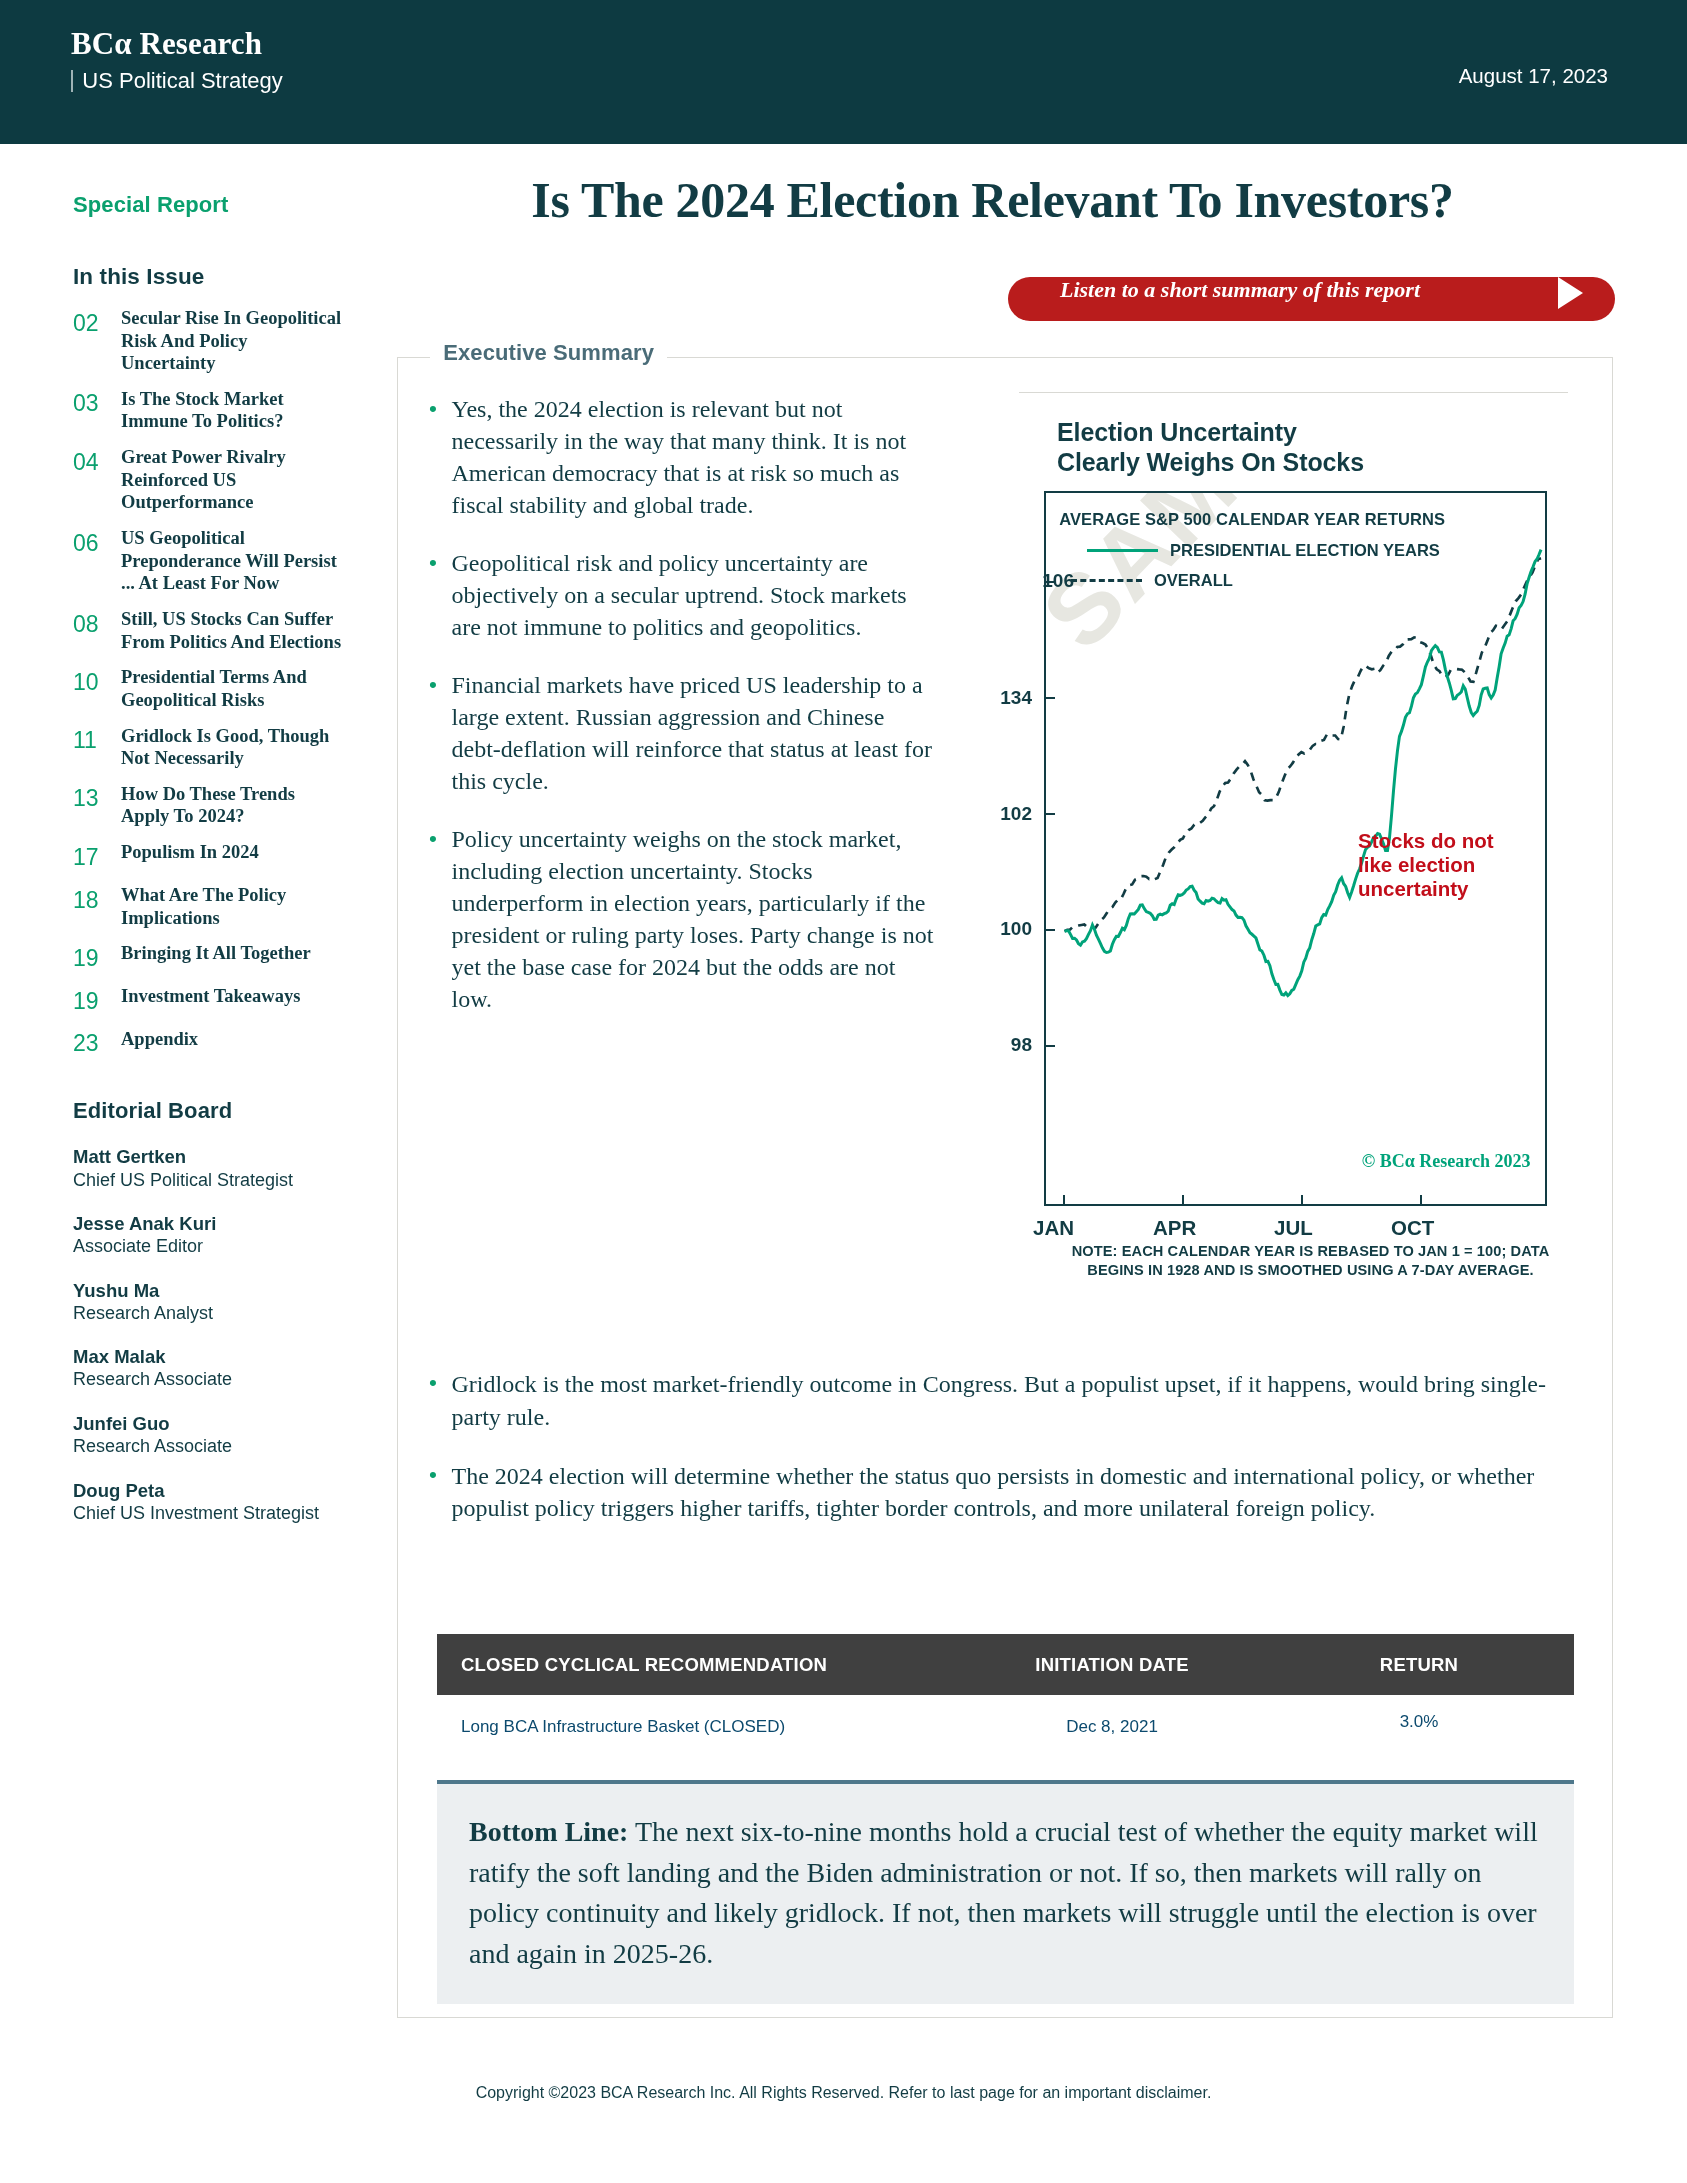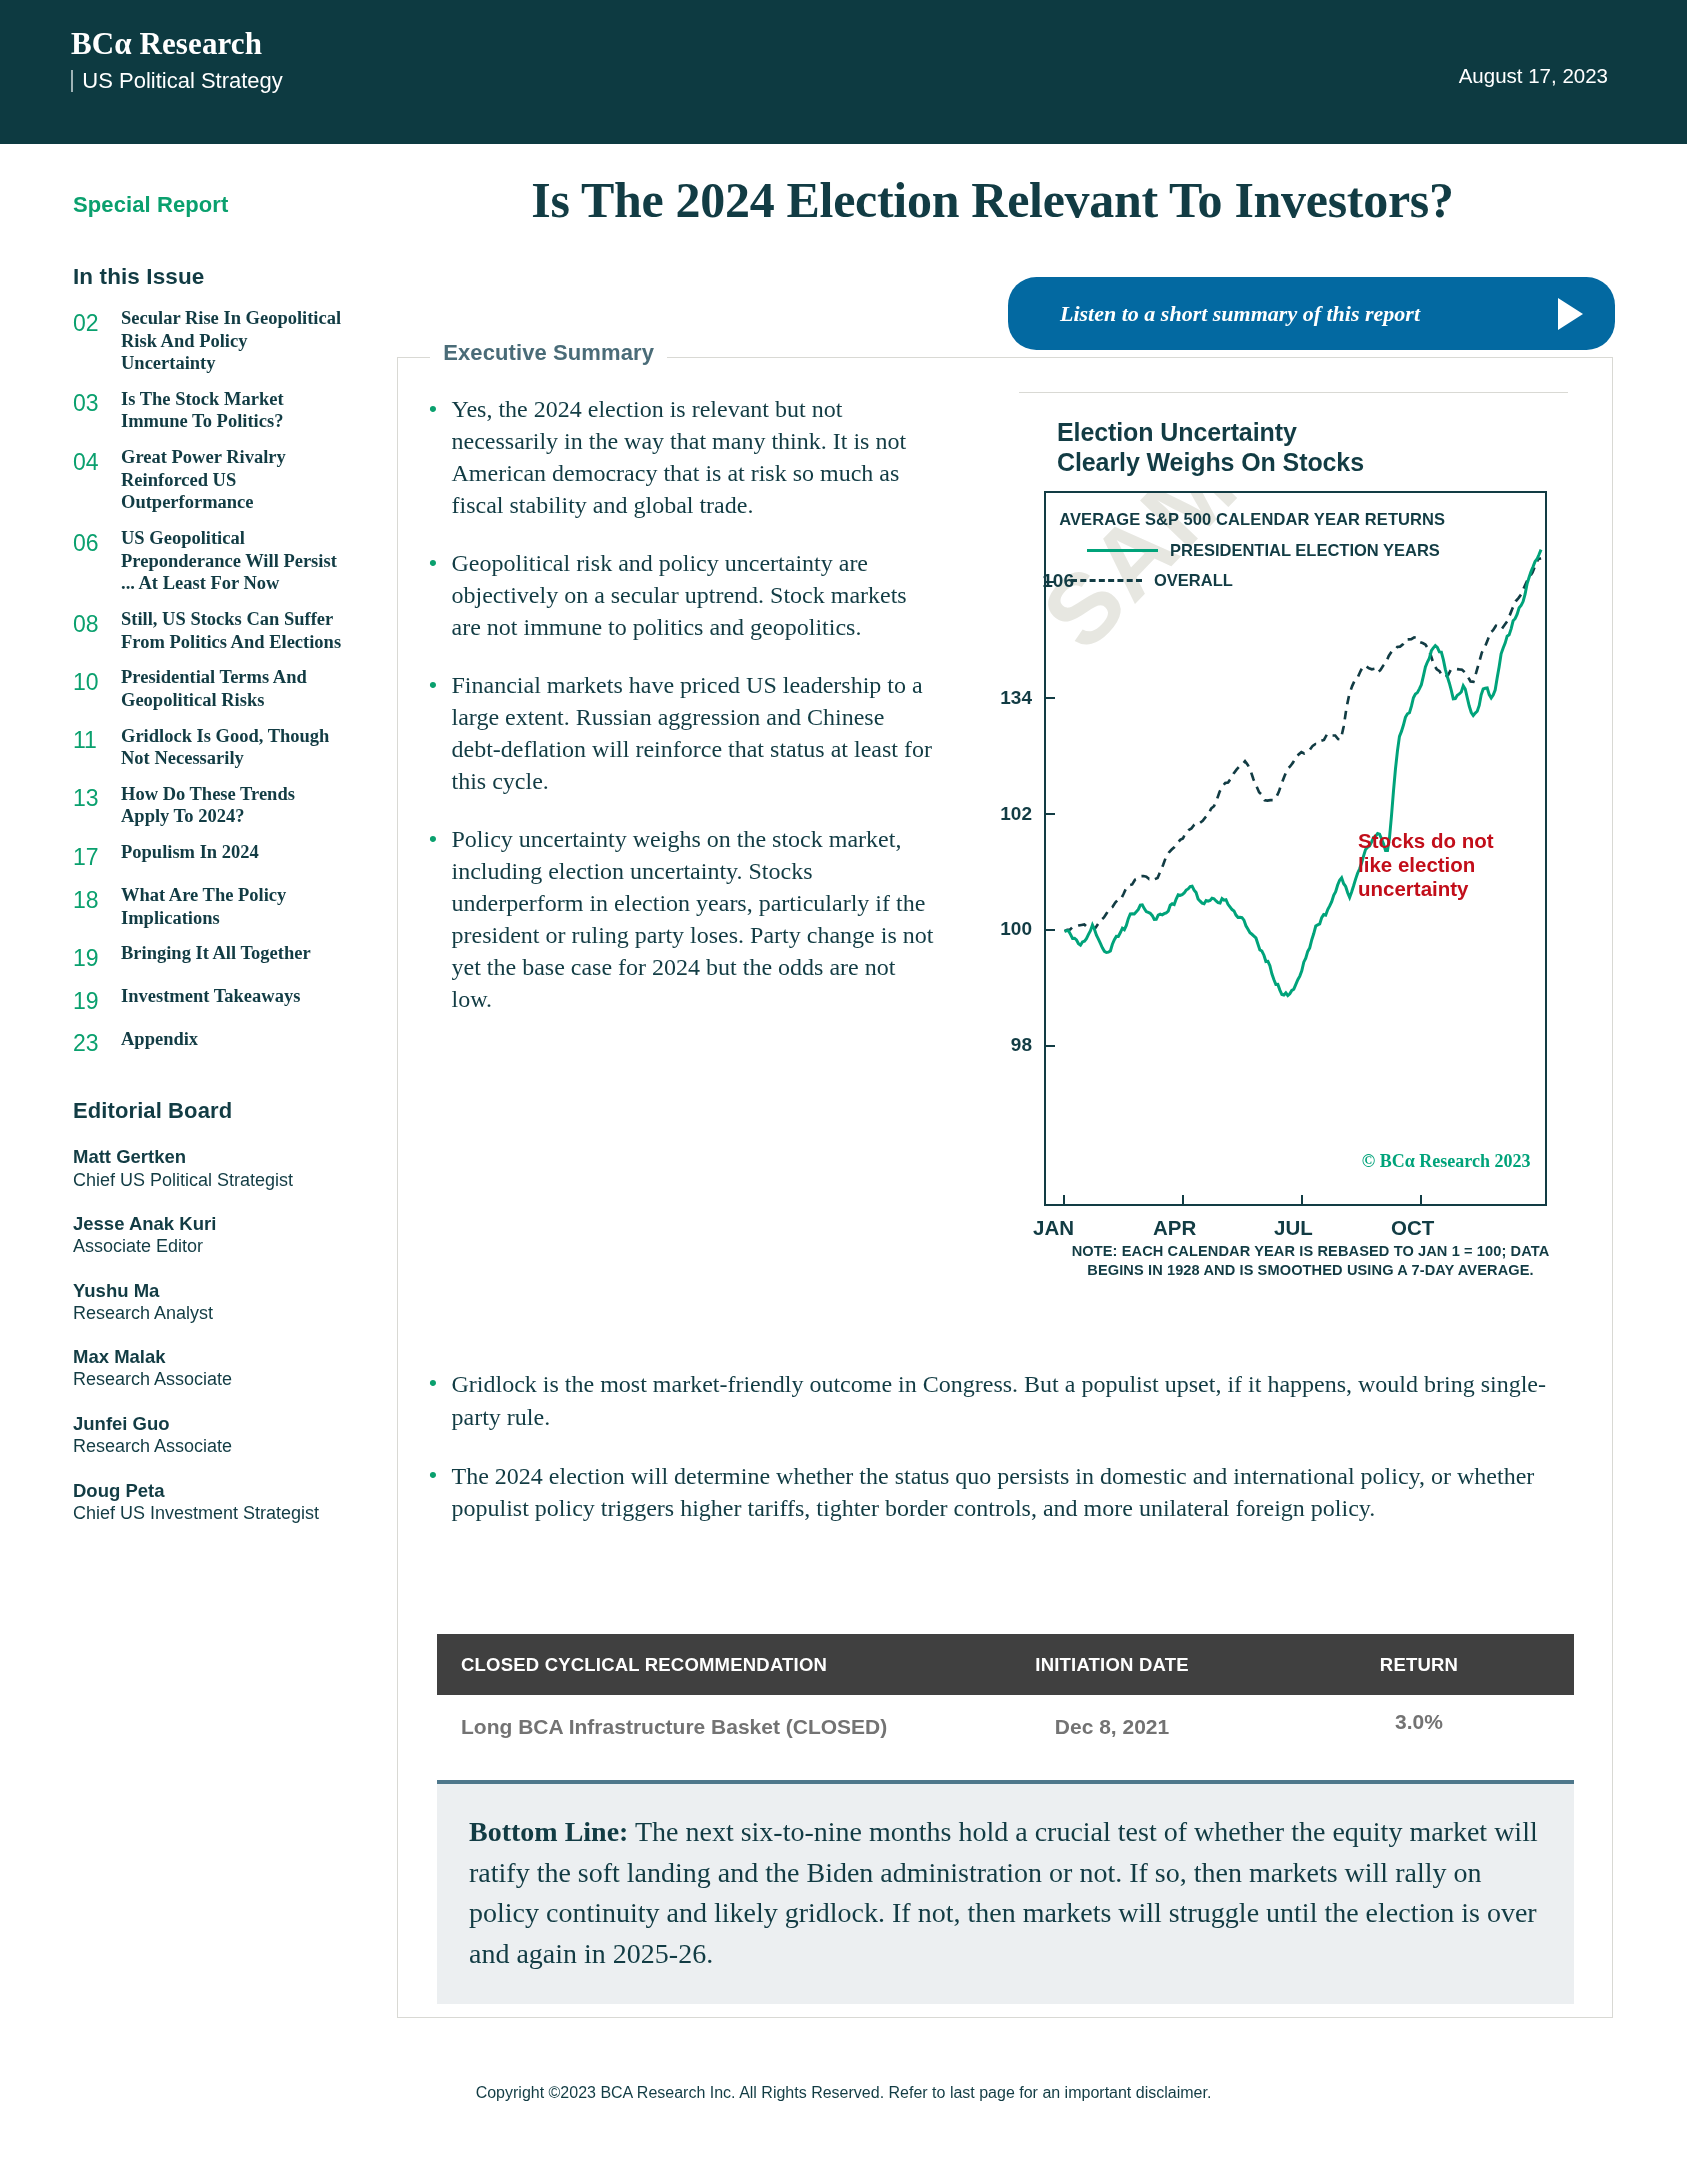--- a/index.html
+++ b/index.html
@@ -72,23 +72,23 @@
     position:absolute;left:397px;top:171px;width:1191px;
     text-align:center;
     font-family:"Liberation Serif", serif;
     font-weight:700;font-size:50px;color:#123c44;
     letter-spacing:-0.3px;
   }
 
   
   .listen-btn{
     position:absolute;left:1008px;top:277px;
-    width:607px;height:73px;border-radius:28.4px;
-    background:#0369a1;
-    display:flex;align-items:center;justify-content:space-between;
+    width:607px;height:44px;border-radius:28.4px;
+    background:#b91c1c;
+    display:flex;align-items:flex-start;justify-content:space-between;
     padding:0 32px 0 52px;box-sizing:border-box;
     cursor:pointer;
   }
   .listen-label{
     color:#ffffff;font-size:22px;font-weight:700;font-style:italic;
     font-family:"Liberation Serif", serif;
   }
   .play-tri{
     width:0;height:0;
     border-top:16.5px solid transparent;
@@ -202,21 +202,21 @@
     display:flex;background:#404040;height:61px;align-items:center;
   }
   .rec-head div{
     color:#ffffff;font-size:18.5px;font-weight:700;letter-spacing:0.2px;
   }
   .c1{flex:0 0 523px;padding-left:24px;box-sizing:border-box;}
   .c2{flex:0 0 304px;text-align:center;}
   .c3{flex:1;text-align:center;}
   .rec-row{display:flex;height:64px;align-items:center;}
   .rec-row div{
-    color:#737373;font-size:21px;font-weight:700;
+    color:#0c4a6e;font-size:17px;font-weight:400;
   }
   .rec-row .c3{padding-bottom:10.6px;}
 
   
   .bottom-line{
     position:absolute;left:437px;top:1780px;width:1137px;
     background:#eceff1;
     border-top:4.6px solid #4e778b;
     box-sizing:border-box;
     padding:28px 32px 30px 32px;

